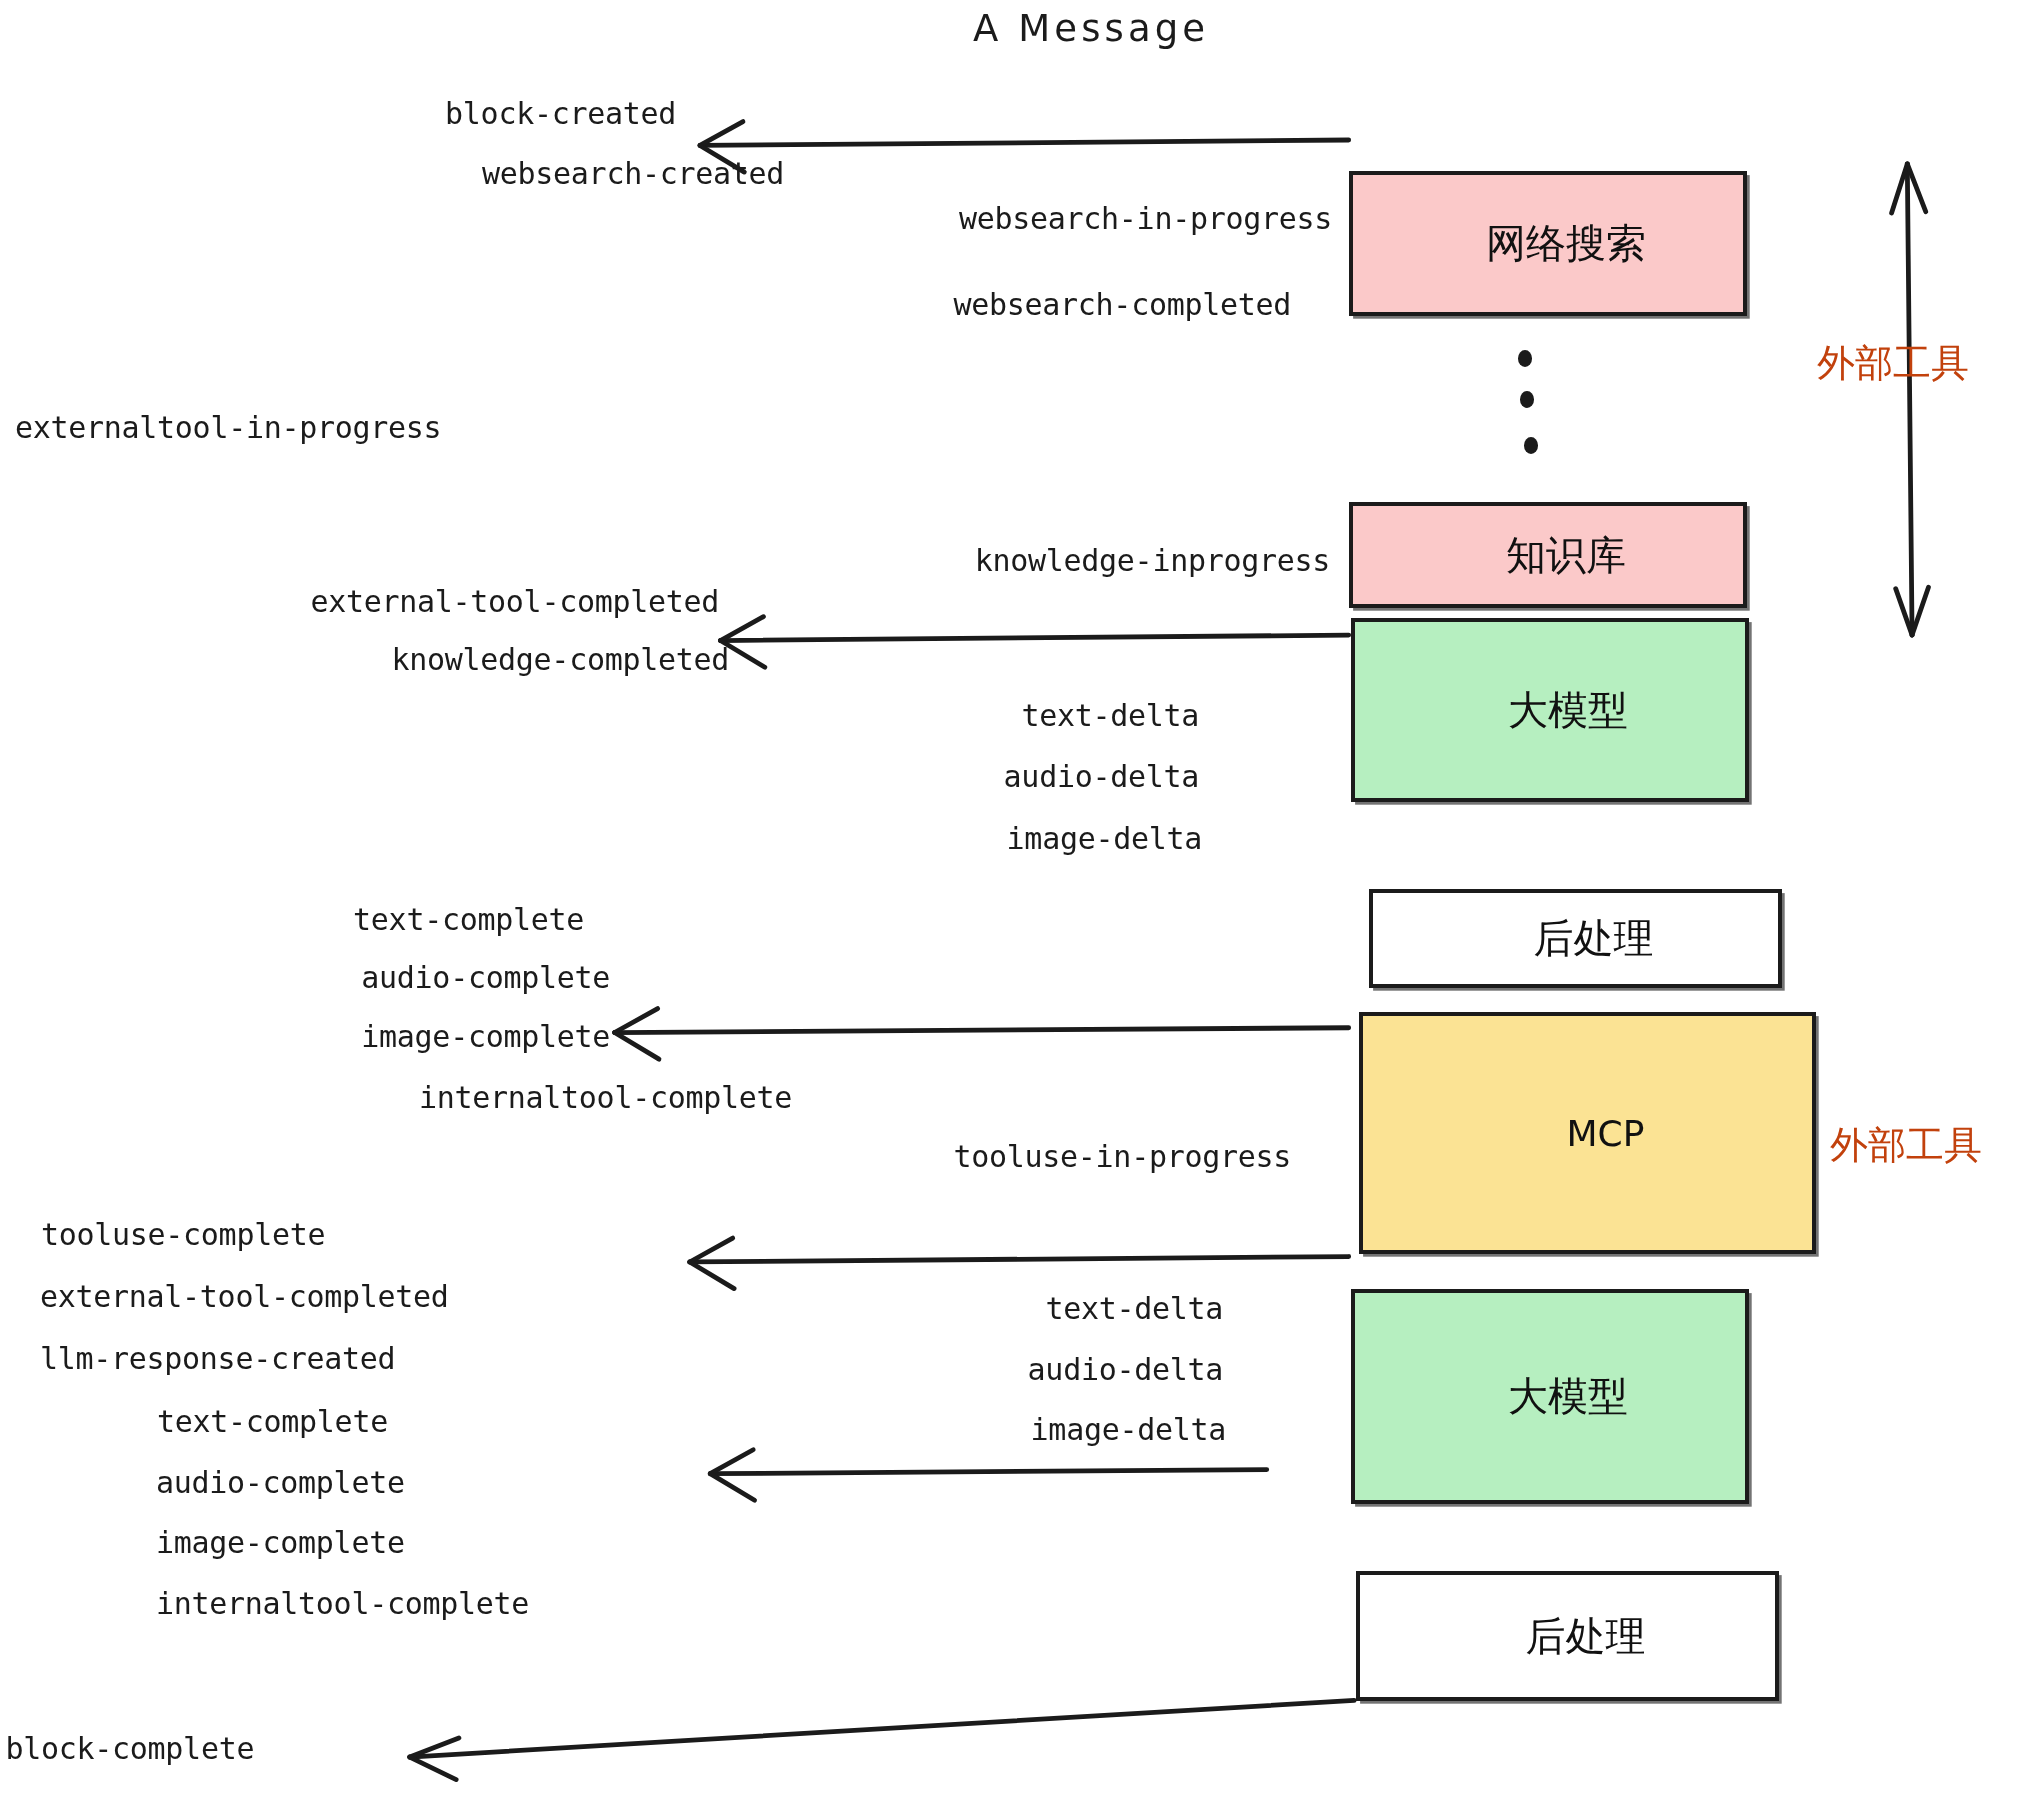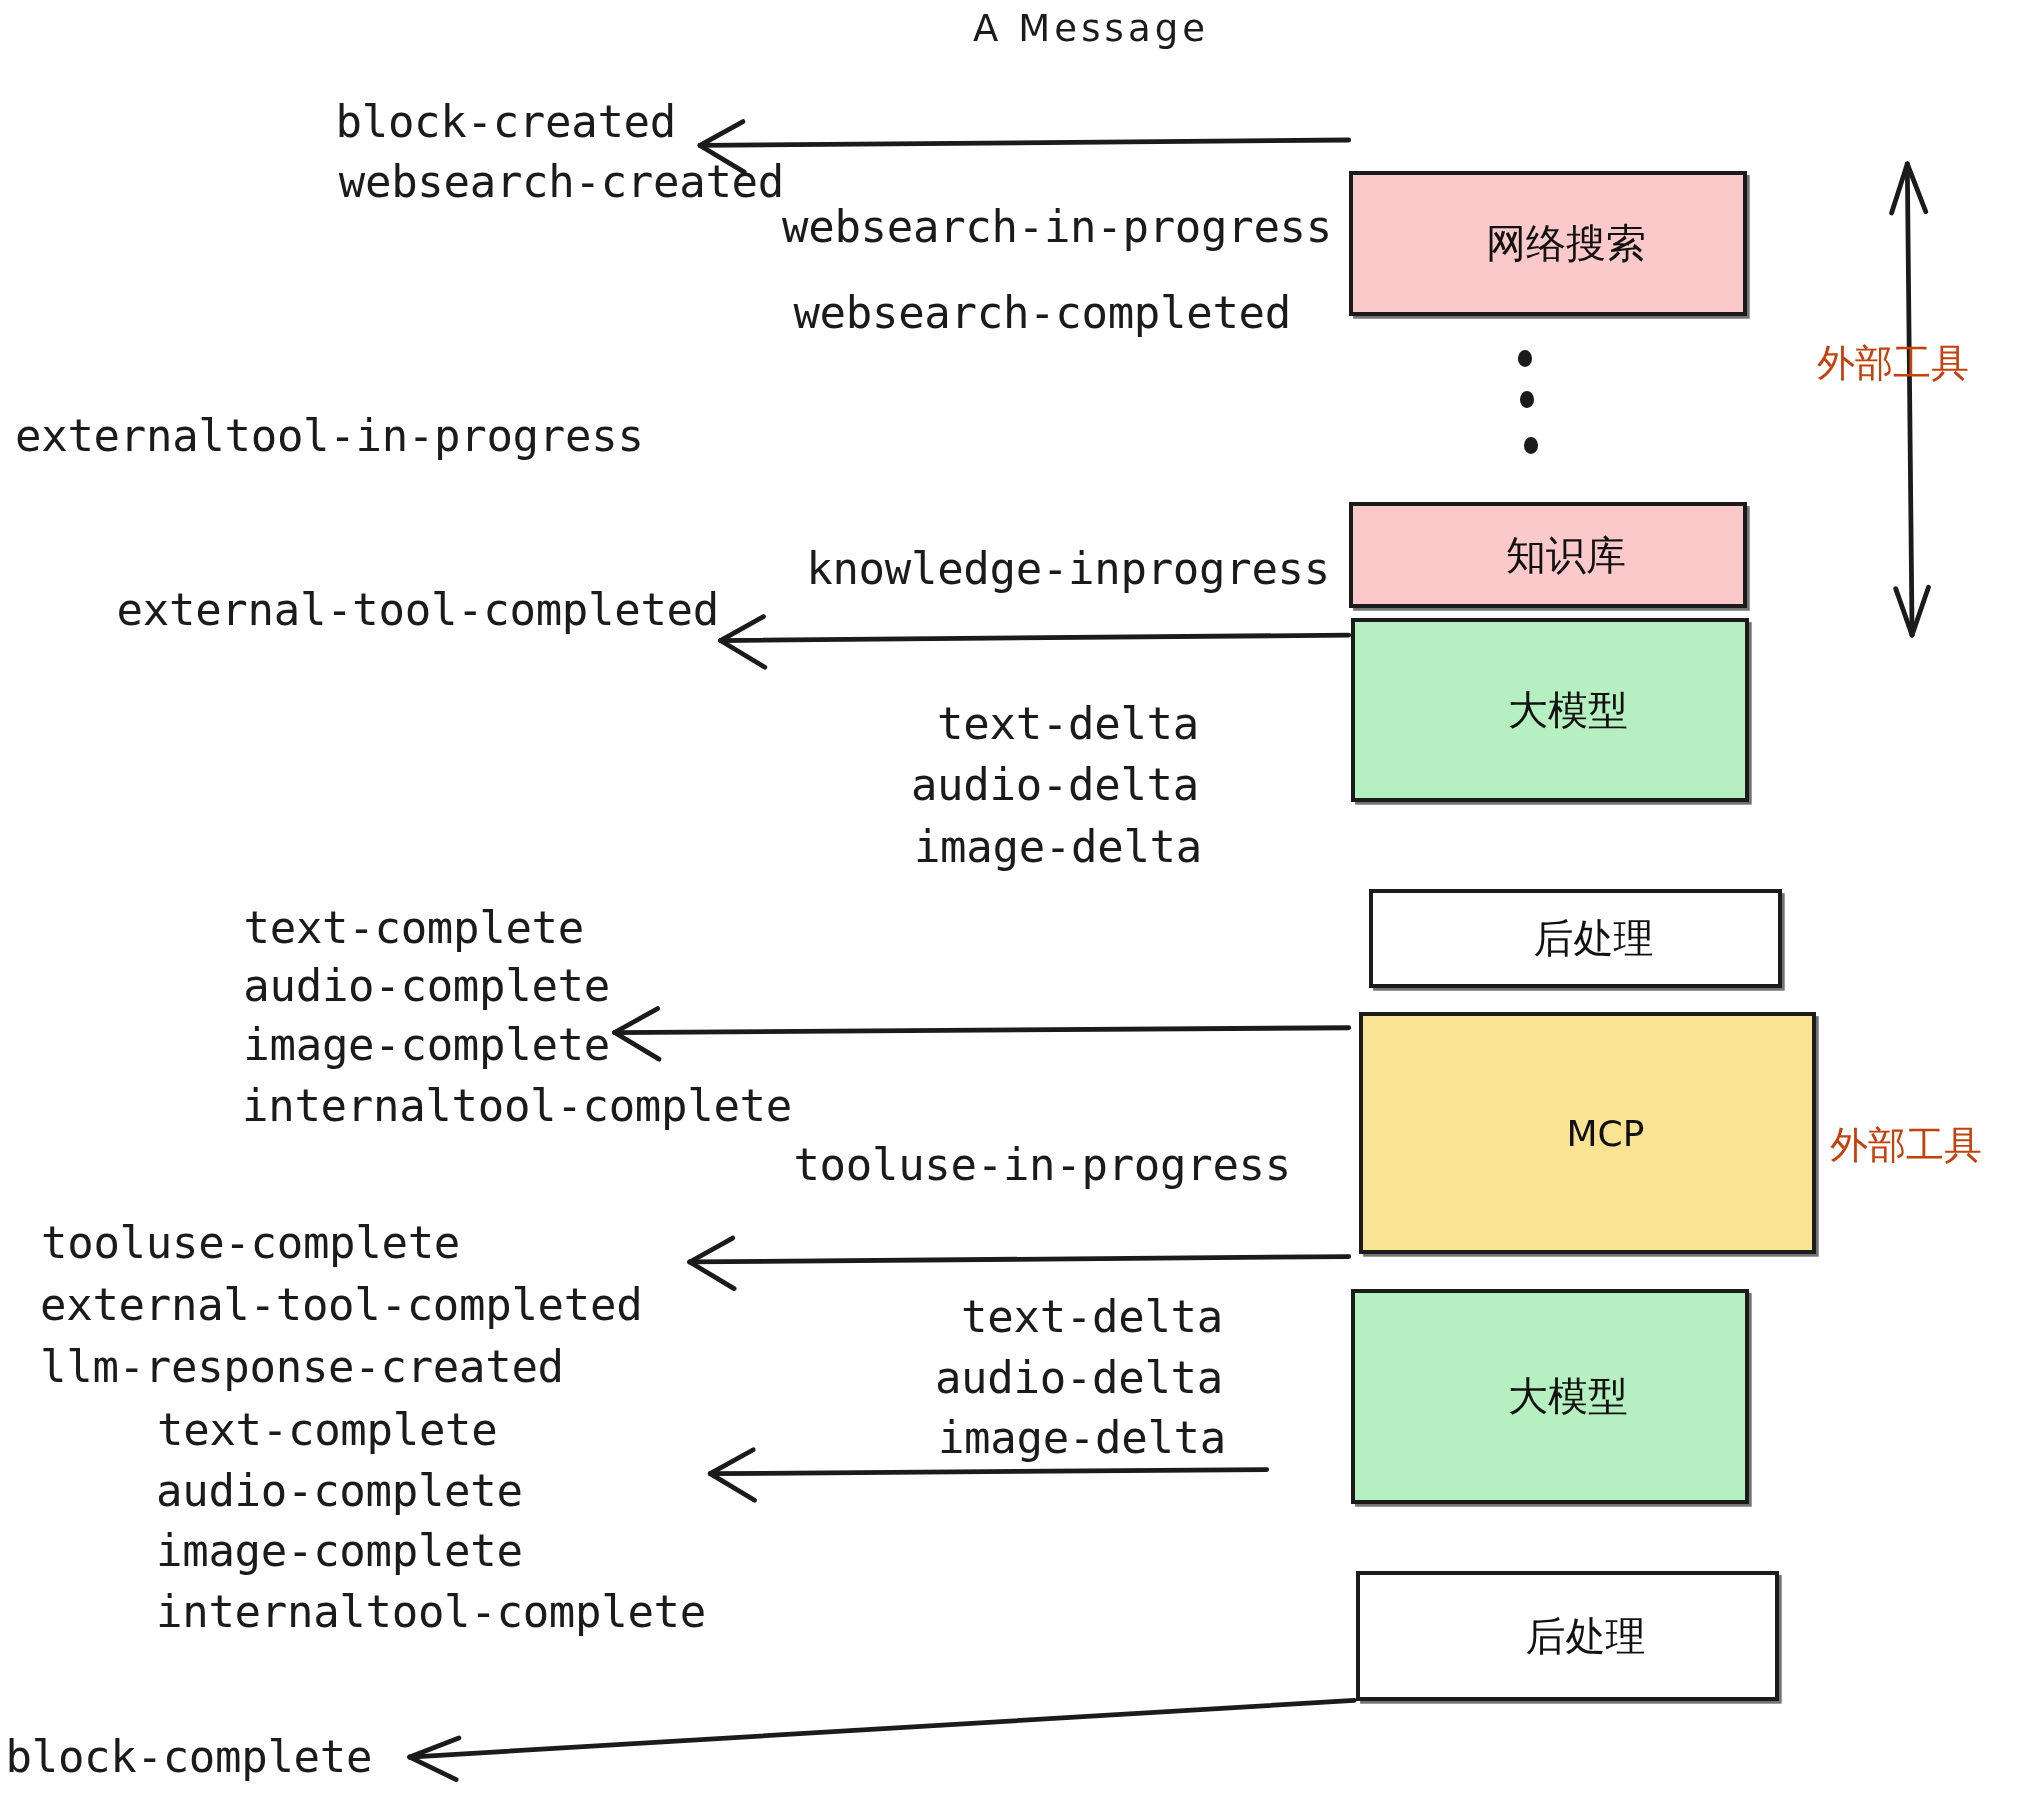--- a/index.html
+++ b/index.html
@@ -1,19 +1,19 @@
 <!DOCTYPE html>
 <html style="font-size:11px"><head>
 <meta charset="utf-8">
 <style>
   html,body{margin:0;padding:0;background:#fff;}
   body{font-family:"DejaVu Sans Mono", monospace;}
   #root{position:relative;width:2035px;height:1796px;background:#ffffff;overflow:hidden;}
   .evt{position:absolute;font-family:"DejaVu Sans Mono","Liberation Mono",monospace;
-       font-size:44px;color:#1b1b1b;white-space:nowrap;letter-spacing:-0.3px;}
+       font-size:30px;color:#1b1b1b;white-space:nowrap;letter-spacing:-0.3px;}
   .evt.r{transform:translateX(-100%);}
   .title{position:absolute;font-family:"DejaVu Sans","Liberation Sans",sans-serif;
          font-size:37px;color:#1b1b1b;white-space:nowrap;letter-spacing:4.1px;}
   .box{position:absolute;border:4.1px solid #1b1b1b;box-sizing:border-box;
        display:flex;align-items:center;justify-content:center;
        font-family:"DejaVu Sans","Liberation Sans",sans-serif;
        font-size:40px;color:#111;box-shadow:3.4px 3.4px 0 -0.7px rgba(0,0,0,0.55);padding-left:36px;}
   .box.pink{background:#fbc9c9;}
   .box.green{background:#b6efc0;}
   .box.yellow{background:#fbe394;}
@@ -108,20 +108,21 @@
   <div class="side" style="left:1830px;top:1120px;">外部工具</div>
 
   <div class="evt r" style="left:676px;top:96px;">block-created</div>
   <div class="evt r" style="left:1332px;top:201px;">websearch-in-progress</div>
   <div class="evt r" style="left:784px;top:156px;">websearch-created</div>
   <div class="evt r" style="left:1291px;top:287px;">websearch-completed</div>
   <div class="evt" style="left:15px;top:398px;margin-top:12px;">externaltool-in-progress</div>
 
   <div class="evt r" style="left:1330px;top:543px;">knowledge-inprogress</div>
   <div class="evt r" style="left:719px;top:584px;">external-tool-completed</div>
+  <div class="evt r" style="left:729px;top:642px;">knowledge-completed</div>
 
   <div class="evt r" style="left:1199px;top:698px;">text-delta</div>
   <div class="evt r" style="left:1199px;top:759px;">audio-delta</div>
   <div class="evt r" style="left:1202px;top:821px;">image-delta</div>
 
   <div class="evt r" style="left:584px;top:902px;">text-complete</div>
   <div class="evt r" style="left:610px;top:960px;">audio-complete</div>
   <div class="evt r" style="left:610px;top:1019px;">image-complete</div>
   <div class="evt r" style="left:792px;top:1080px;">internaltool-complete</div>
   <div class="evt r" style="left:1291px;top:1139px;">tooluse-in-progress</div>

